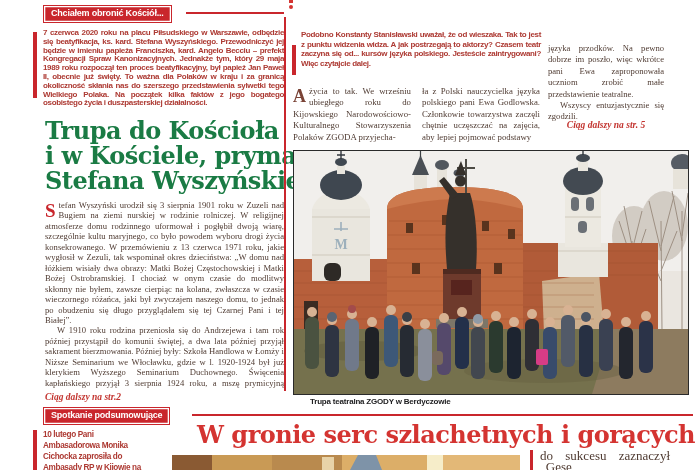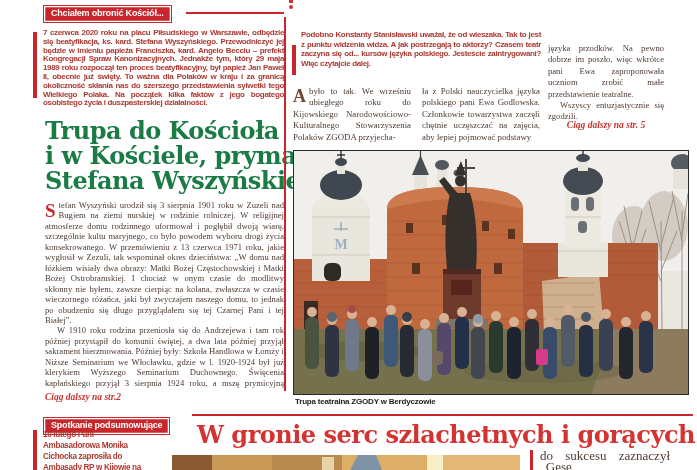--- a/index.html
+++ b/index.html
@@ -72,37 +72,37 @@
     <div class="green-head">Stefana Wyszyńskiego</div>
   </div>
 
   <div class="abs body-text" style="left:45px;top:200px;width:239px;height:190px;overflow:hidden;">
     <p style="margin:0;"><span class="dropcap">S</span><span>tefan Wyszyński urodził się 3 sierpnia 1901 roku w Zuzeli nad Bugiem na ziemi nurskiej w rodzinie rolniczej. W religijnej atmosferze domu rodzinnego uformował i pogłębił dwoją wiarę, szczególnie kultu maryjnego, co było powodem wyboru drogi życia konsekrowanego. W przemówieniu z 13 czerwca 1971 roku, jakie wygłosił w Zezuli, tak wspominał okres dzieciństwa: „W domu nad łóżkiem wisiały dwa obrazy: Matki Bożej Częstochowskiej i Matki Bożej Ostrobramskiej. I chociaż w onym czasie do modlitwy skłonny nie byłem, zawsze cierpiąc na kolana, zwłaszcza w czasie wieczornego różańca, jaki był zwyczajem naszego domu, to jednak po obudzeniu się długo przyglądałem się tej Czarnej Pani i tej Białej”.</span></p>
     <p class="indent" style="margin:0;"><span>W 1910 roku rodzina przeniosła się do Andrzejewa i tam rok później przystąpił do komunii świętej, a dwa lata później przyjął sakrament bierzmowania. Później były: Szkoła Handlowa w Łomży i Niższe Seminarium we Włocławku, gdzie w l. 1920-1924 był już klerykiem Wyższego Seminarium Duchownego. Święcenia kapłańskiego przyjął 3 sierpnia 1924 roku, a mszę prymicyjną odprawił 5 sierpnia w kaplicy Matki Boskiej Częstochowskiej na Jasnej Górze.</span></p>
   </div>
 
   <div class="abs continuation" style="left:45px;top:392px;width:239px;">Ciąg dalszy na str.2</div>
 
-  <div class="abs kicker" style="left:43px;top:407px;margin-top:10px;">Spotkanie podsumowujące</div>
+  <div class="abs kicker" style="left:43px;top:407px;">Spotkanie podsumowujące</div>
   <div class="abs rule" style="left:192px;top:414px;width:501px;height:1.6px;"></div>
 
   <div class="abs vbar" style="left:33px;top:430px;width:3.6px;height:40px;"></div>
   <div class="abs lead lead-bottom" style="left:43px;top:429px;width:108px;height:41px;overflow:hidden;">10 lutego Pani Ambasadorowa Monika Cichocka zaprosiła do Ambasady RP w Kijowie na spotkanie podsumowujące...</div>
 
   <div class="abs rule" style="left:284px;top:17px;width:1.6px;height:374px;"></div>
 
   <div class="abs" style="left:289px;top:0;width:4px;height:3px;background:var(--headline-red);"></div>
   <div class="abs" style="left:289px;top:5px;width:4px;height:3.5px;background:var(--headline-red);border-radius:2px;"></div>
 
 
   <div class="abs vbar" style="left:292px;top:45px;width:3.6px;height:30px;"></div>
   <div class="abs lead lead-right" style="left:301px;top:30px;width:240px;">Podobno Konstanty Stanisławski uważał, że od wieszaka. Tak to jest z punktu widzenia widza. A jak postrzegają to aktorzy? Czasem teatr zaczyna się od... kursów języka polskiego. Jesteście zaintrygowani? Więc czytajcie dalej.</div>
 
   <div class="abs body-col" style="left:293px;top:86px;width:118px;height:60px;overflow:hidden;">
-    <span class="dropcap2">A</span><span>było to tak. We wrześniu ubiegłego roku do Kijowskiego Narodowościowo-Kulturalnego Stowarzyszenia Polaków ZGODA przyjecha-</span>
+    <span class="dropcap2">A</span><span>życia to tak. We wrześniu ubiegłego roku do Kijowskiego Narodowościowo-Kulturalnego Stowarzyszenia Polaków ZGODA przyjecha-</span>
   </div>
   <div class="abs body-col" style="left:422px;top:86px;width:118px;height:60px;overflow:hidden;">ła z Polski nauczycielka języka polskiego pani Ewa Godlowska. Członkowie towarzystwa zaczęli chętnie uczęszczać na zajęcia, aby lepiej pojmować podstawy</div>
 
   <div class="abs body-col" style="left:548px;top:43px;width:116px;font-size:8.6px;">
     <p style="margin:0;">języka przodków. Na pewno dobrze im poszło, więc wkrótce pani Ewa zaproponowała uczniom zrobić małe przedstawienie teatralne.</p>
     <p class="indent" style="margin:0;">Wszyscy entuzjastycznie się zgodzili.</p>
   </div>
   <div class="abs continuation" style="left:548px;top:120px;width:116px;text-align:center;">Ciąg dalszy na str. 5</div>
 
   <div class="abs photo-frame" style="left:293px;top:150px;width:394px;height:243px;">
@@ -231,21 +231,21 @@
         <circle cx="113" cy="166" r="5" fill="#3a3f46"></circle>
         <circle cx="184" cy="168" r="5" fill="#8f9aa6"></circle>
         <circle cx="292" cy="166" r="5" fill="#4b5563"></circle>
         <circle cx="58" cy="158" r="4" fill="#a34b4b"></circle>
         <rect x="242" y="198" width="12" height="16" rx="2" fill="#d63c86"></rect>
         <rect x="138" y="200" width="11" height="14" rx="4" fill="#7a6a5c"></rect>
       </g>
     </svg>
   </div>
 
-  <div class="abs caption" style="left:295px;top:397px;">Trupa teatralna ZGODY w Berdyczowie</div>
+  <div class="abs caption" style="left:310px;top:397px;">Trupa teatralna ZGODY w Berdyczowie</div>
 
   <div class="abs red-head-serif" style="left:160px;top:420px;width:535px;">W gronie serc szlachetnych i gorących</div>
 
   <div class="abs" style="left:172px;top:455px;width:348px;height:15px;overflow:hidden;">
     <svg width="348" height="15" viewBox="0 0 348 15">
       <rect x="0" y="0" width="348" height="15" fill="#dcae68"></rect>
       <rect x="0" y="0" width="40" height="15" fill="#8a5a33"></rect>
       <rect x="40" y="0" width="60" height="15" fill="#c99a55"></rect>
       <rect x="100" y="0" width="70" height="15" fill="#b98a4e"></rect>
       <polygon points="178,15 186,0 204,0 210,15" fill="#7e93a8"></polygon>

